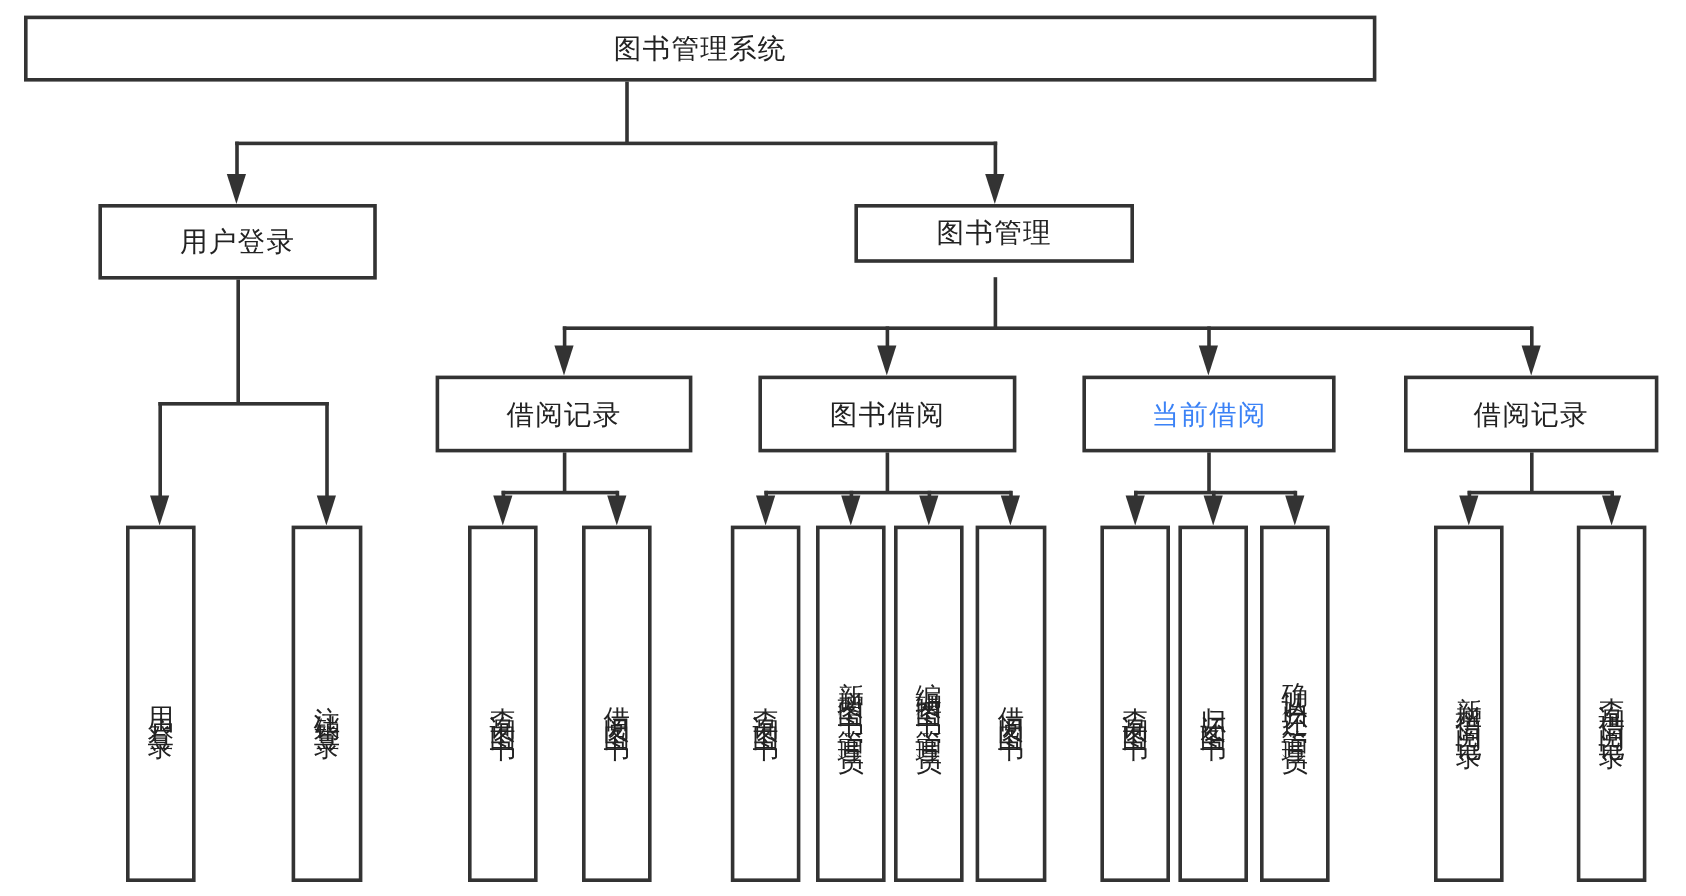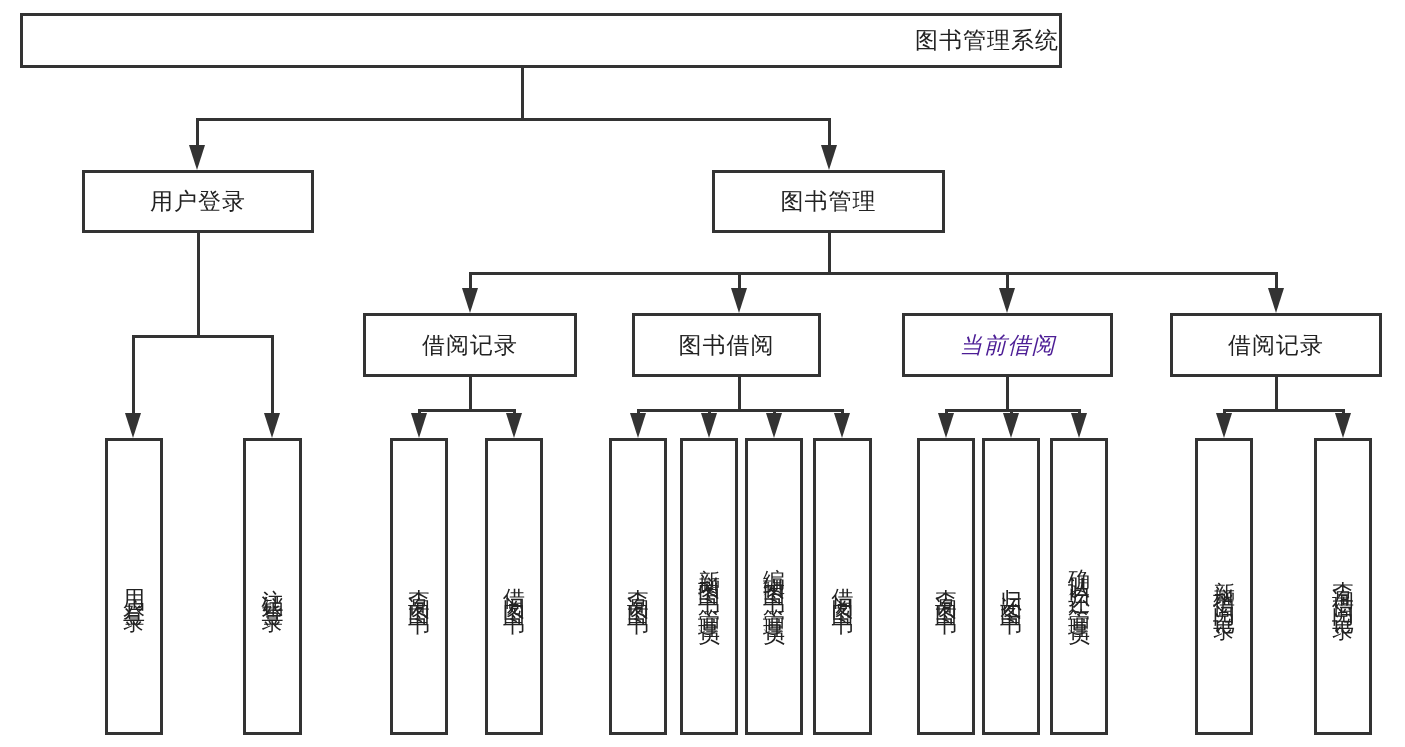--- a/index.html
+++ b/index.html
@@ -110,36 +110,36 @@
     <div class="arrow" style="left: 506px; top: 413px; border-top-color: rgb(51, 51, 51);"></div>
     <div class="arrow" style="left: 630px; top: 413px; border-top-color: rgb(51, 51, 51);"></div>
     <div class="arrow" style="left: 701px; top: 413px; border-top-color: rgb(51, 51, 51);"></div>
     <div class="arrow" style="left: 766px; top: 413px; border-top-color: rgb(51, 51, 51);"></div>
     <div class="arrow" style="left: 834px; top: 413px; border-top-color: rgb(51, 51, 51);"></div>
     <div class="arrow" style="left: 938px; top: 413px; border-top-color: rgb(51, 51, 51);"></div>
     <div class="arrow" style="left: 1003px; top: 413px; border-top-color: rgb(51, 51, 51);"></div>
     <div class="arrow" style="left: 1071px; top: 413px; border-top-color: rgb(51, 51, 51);"></div>
     <div class="arrow" style="left: 1216px; top: 413px; border-top-color: rgb(51, 51, 51);"></div>
     <div class="arrow" style="left: 1335px; top: 413px; border-top-color: rgb(51, 51, 51);"></div>
-    <div class="node horizontal" style="left: 20px; top: 13px; width: 1042px; height: 55px; border-color: rgb(51, 51, 51); color: rgb(34, 34, 34); justify-content: flex-end;">
+    <div class="node horizontal" style="left: 20px; top: 13px; width: 1127px; height: 55px; border-color: rgb(51, 51, 51); color: rgb(34, 34, 34);">
       <span>图书管理系统</span>
     </div>
     <div class="node horizontal" style="left: 82px; top: 170px; width: 232px; height: 63px; border-color: rgb(51, 51, 51); color: rgb(34, 34, 34);">
       <span>用户登录</span>
     </div>
-    <div class="node horizontal" style="left: 712px; top: 170px; width: 233px; height: 63px; border-color: rgb(51, 51, 51); color: rgb(34, 34, 34);">
+    <div class="node horizontal" style="left: 712px; top: 170px; width: 233px; height: 49px; border-color: rgb(51, 51, 51); color: rgb(34, 34, 34);">
       <span>图书管理</span>
     </div>
     <div class="node horizontal" style="left: 363px; top: 313px; width: 214px; height: 64px; border-color: rgb(51, 51, 51); color: rgb(34, 34, 34);">
       <span>借阅记录</span>
     </div>
-    <div class="node horizontal" style="left: 632px; top: 313px; width: 189px; height: 64px; border-color: rgb(51, 51, 51); color: rgb(34, 34, 34);">
+    <div class="node horizontal" style="left: 632px; top: 313px; width: 215px; height: 64px; border-color: rgb(51, 51, 51); color: rgb(34, 34, 34);">
       <span>图书借阅</span>
     </div>
-    <div class="node horizontal" style="left: 902px; top: 313px; width: 211px; height: 64px; border-color: rgb(51, 51, 51); color: #4c1d95; font-style: italic;">
+    <div class="node horizontal" style="left: 902px; top: 313px; width: 211px; height: 64px; border-color: rgb(51, 51, 51); color: #3b82f6;">
       <span>当前借阅</span>
     </div>
     <div class="node horizontal" style="left: 1170px; top: 313px; width: 212px; height: 64px; border-color: rgb(51, 51, 51); color: rgb(34, 34, 34);">
       <span>借阅记录</span>
     </div>
     <div class="node vertical" style="left: 105px; top: 438px; width: 58px; height: 297px; border-color: rgb(51, 51, 51); color: rgb(34, 34, 34);">
       <span>用户登录</span>
     </div>
     <div class="node vertical" style="left: 243px; top: 438px; width: 59px; height: 297px; border-color: rgb(51, 51, 51); color: rgb(34, 34, 34);">
       <span>注销登录</span>

